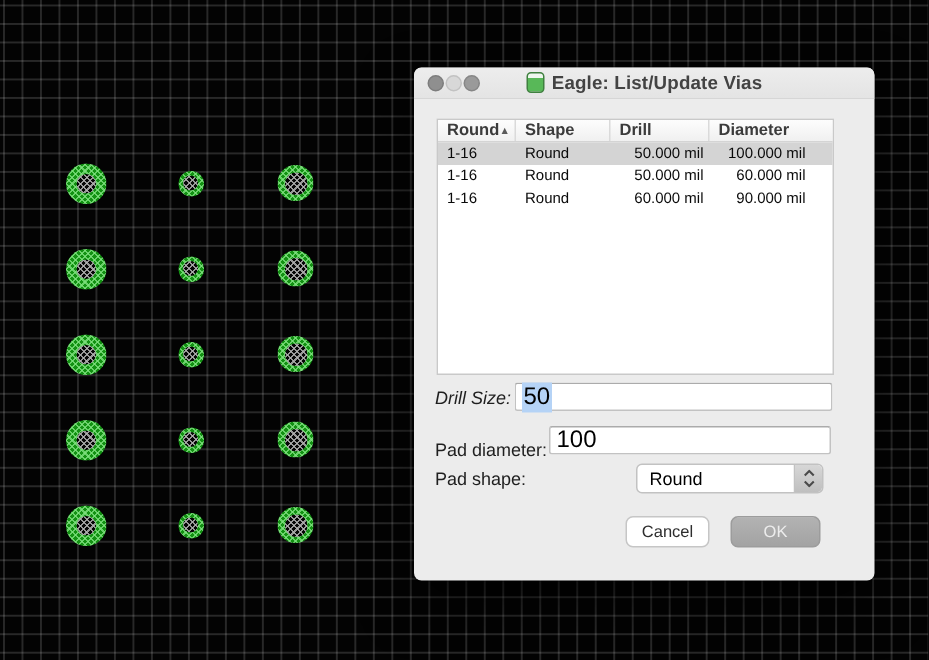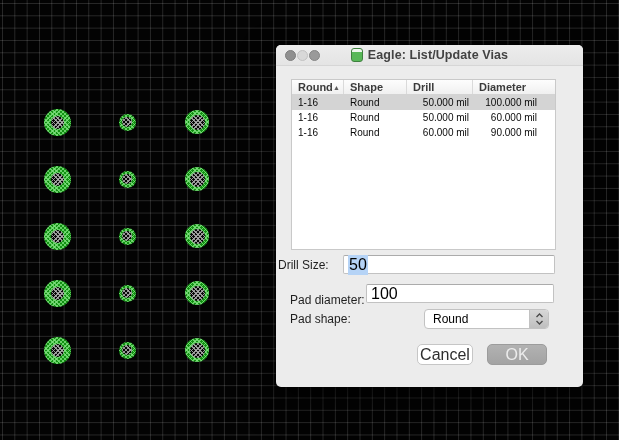--- a/index.html
+++ b/index.html
@@ -97,21 +97,21 @@
   .popup-stepper {
     position:absolute; top:0px; right:0px; width:19px; height:18px;
     background:linear-gradient(#d7d7d7,#bfbfbf);
     border-left:1px solid #c2c2c2; border-radius:0 3px 3px 0;
     display:flex; align-items:center; justify-content:center;
   }
 
   
   .btn {
     position:absolute; top:299px; height:21px; border-radius:5px;
-    font-size:16px; display:flex; align-items:center; justify-content:center;
+    font-size:11px; display:flex; align-items:center; justify-content:center;
   }
   .btn-cancel { left:141px; width:56px; background:#fff; border:1px solid #c6c6c6; color:#2e2e2e; }
   .btn-ok { left:211px; width:60px; background:linear-gradient(#b2b2b2,#a3a3a3); border:1px solid #9c9c9c; color:#ececec; }
 </style>
 </head>
 <body>
 
 <div class="screen">
 
   <div class="canvas" id="canvas">
@@ -205,21 +205,21 @@
         </div>
         <div class="tr">
           <div class="td c-layers">1-16</div>
           <div class="td c-shape">Round</div>
           <div class="td c-drill num">60.000 mil</div>
           <div class="td c-dia num">90.000 mil</div>
         </div>
       </div>
     </div>
 
-    <span class="label" style="left:2px; top:213px;">Drill Size:</span>
+    <span class="label" style="left:14px; top:213px;font-style:italic;">Drill Size:</span>
     <div class="field" style="left:67px; top:210px; width:212px;">
       <span class="sel-text">50</span>
     </div>
 
     <span class="label" style="left:14px; top:248px;">Pad diameter:</span>
     <div class="field" style="left:90px; top:239px; width:188px;">
       <span>100</span>
     </div>
 
     <span class="label" style="left:14px; top:267px;">Pad shape:</span>

